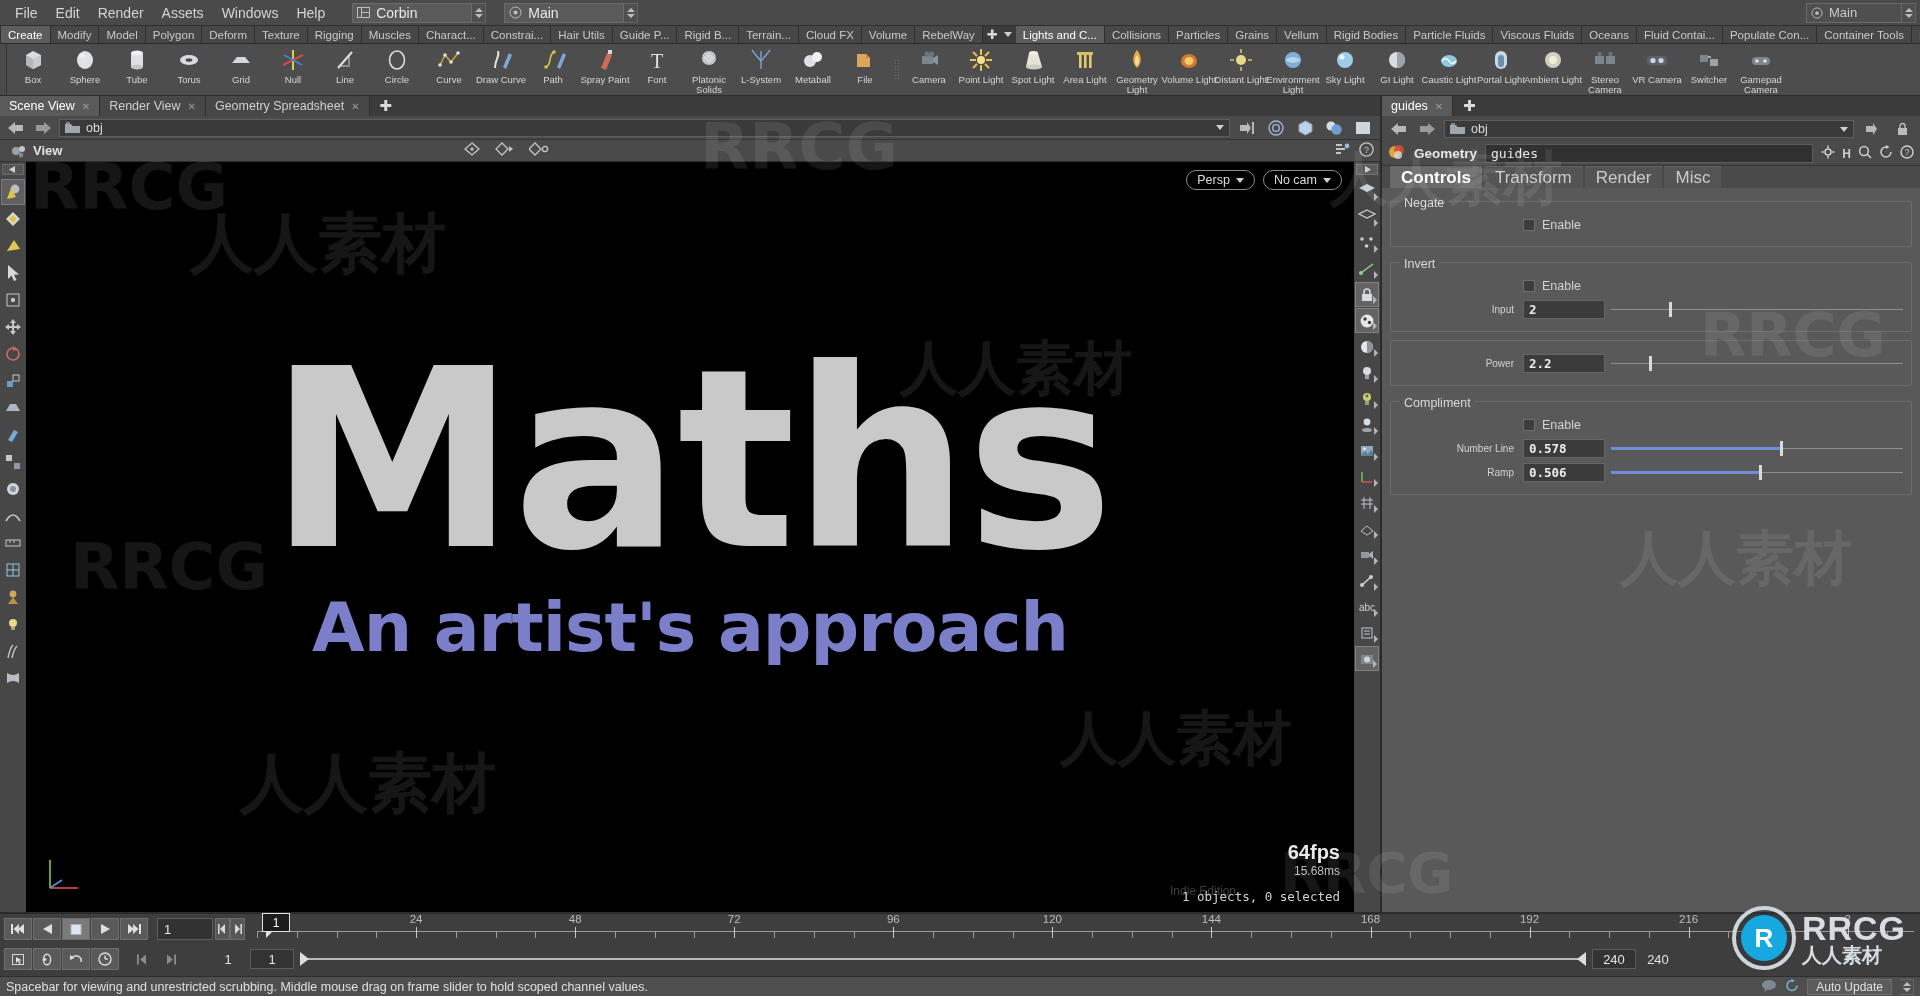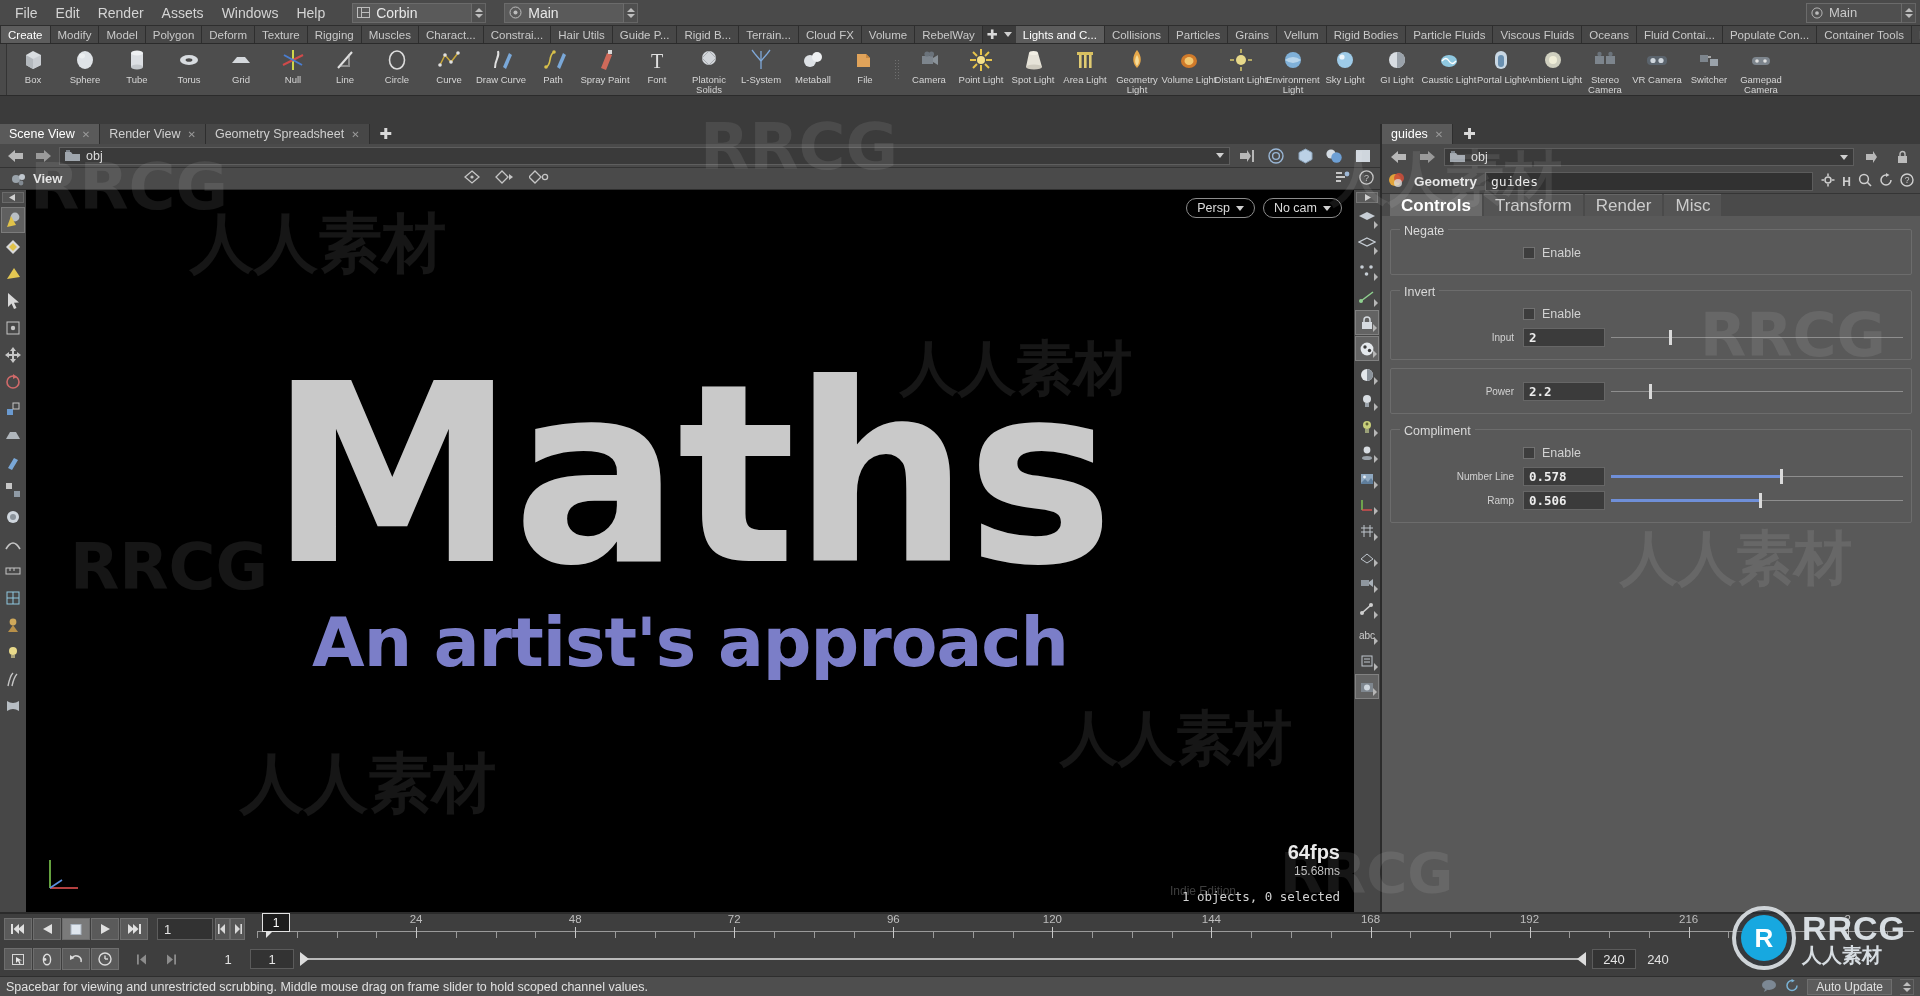--- a/index.html
+++ b/index.html
@@ -63,21 +63,21 @@
   }
   .tool .ico{ height:26px; width:34px; display:flex; align-items:center; justify-content:center; }
   .tool .lbl{ font-size:9.5px; color:#d6d6d6; text-align:center; line-height:1.05;
               margin-top:2px; width:62px; overflow:hidden; }
   .dotgrip{ width:12px; background:#4d4d4d; display:flex; align-items:center; justify-content:center;}
   .dotgrip .dots{ width:6px;height:22px;
     background-image:radial-gradient(#6f6f6f 40%, transparent 41%);
     background-size:3px 3px; }
 
   
-  .body{ flex:1 1 auto; display:flex; min-height:0; background:#3b3b3b;margin-top:28px; }
+  .body{ flex:1 1 auto; display:flex; min-height:0; background:#3b3b3b; }
   .leftpane{ flex:1 1 auto; display:flex; flex-direction:column; min-width:0; border-right:2px solid #2b2b2b;}
   .rightpane{ flex:0 0 538px; display:flex; flex-direction:column; background:#4a4a4a;}
 
   
   .panetabs{
     height:20px; background:#3b3b3b; display:flex; align-items:stretch; flex:0 0 20px;
   }
   .ptab{
     display:flex; align-items:center; gap:7px; padding:0 9px; font-size:12.5px;
     background:#474747; color:#cfcfcf; border-right:1px solid #2e2e2e; cursor:default;

